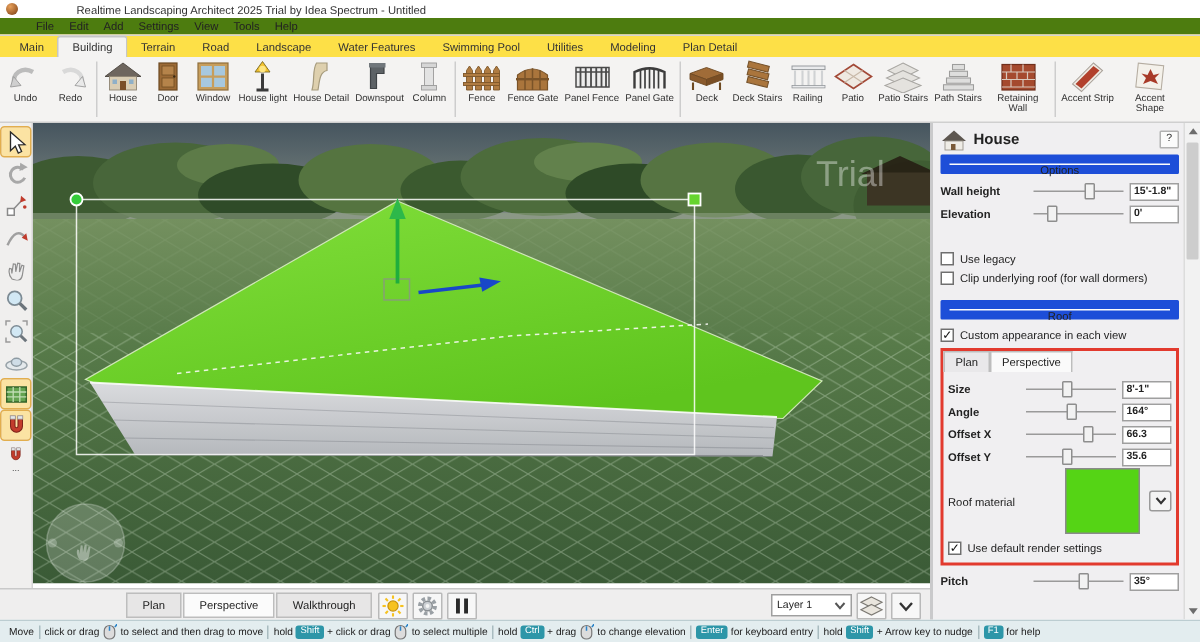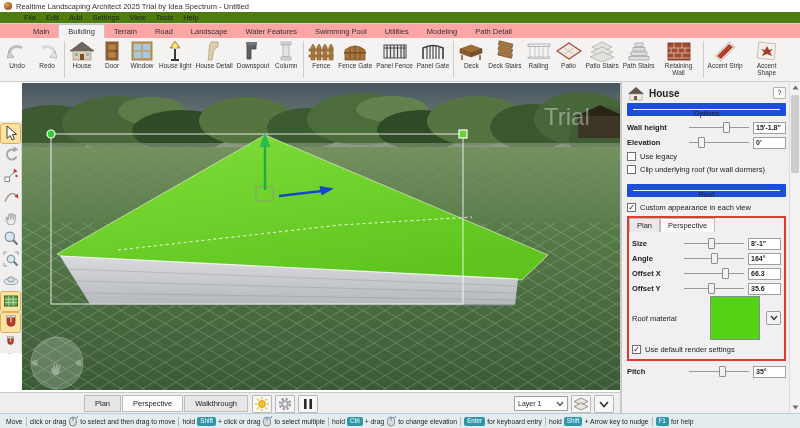--- a/index.html
+++ b/index.html
@@ -2,39 +2,39 @@
 <html><head>
 <meta charset="utf-8">
 <style>
   * { box-sizing: border-box; margin: 0; padding: 0; }
   html,body { width:800px; height:428px; overflow:hidden; background:#fff;
     font-family:"Liberation Sans", sans-serif; color:#222; }
   
   #titlebar { height:12px; display:flex; align-items:center; padding-left:4px; background:#fff; }
   #app-icon { width:8px; height:8px; border-radius:50%;
     background:radial-gradient(circle at 35% 30%, #e8a05a, #9a5a28 70%, #5e3414); margin-right:4px; }
-  #titlebar span { font-size:7.5px; color:#333; }
+  #titlebar span { font-size:7.5px; color:#333;margin-left:35px; }
   #menubar { height:11px; display:flex; align-items:center; padding-left:19px; background:#4d7c0f; }
   .menu-item { font-size:7.5px; padding:0 5px; color:#222; cursor:default; }
   
-  #ribbon { height:15px; background:#fca5a5; border-top:1px solid #d4d4d4; display:flex; align-items:flex-end; padding-left:24px; }
+  #ribbon { height:15px; background:#fde047; border-top:1px solid #d4d4d4; display:flex; align-items:flex-end; padding-left:4px; }
   .rtab { font-size:7.5px; padding:2px 9px 2px; color:#333; }
   .rtab.active { background:#f4f3f2; border:1px solid #c6c6c6; border-bottom:none; border-radius:2px 2px 0 0;margin-top:26px; }
   
   #toolbar { height:44px; background:#f4f3f2; border-bottom:1px solid #cfcfcf; display:flex; align-items:stretch; padding:1px 2px; }
   .tgroup { display:flex; }
   .tsep { width:1px; background:#cdcdcd; margin:2px 2px; }
   .tbtn { display:flex; flex-direction:column; align-items:center; justify-content:flex-start;
     min-width:30px; padding:1px 2px 0; border:none; background:transparent; cursor:pointer; }
   .tbtn .ticon { height:22px; display:flex; align-items:center; }
   .tbtn .tlabel { font-size:6.5px; line-height:1.1; text-align:center; color:#333; max-width:40px; }
   
   #mainrow { display:flex; height:331px; }
   #viewzone { width:620px; display:flex; flex-direction:column; }
-  #viewrow { display:flex; height:358px;align-items:center; }
+  #viewrow { display:flex; height:358px; }
   #lefttools { width:22px; background:#f0efee; border-right:1px solid #d5d5d5; display:flex; flex-direction:column; align-items:center; padding-top:2px; }
   .ltool { width:19px; height:19px; margin:1px 0; border-radius:2px; display:flex; align-items:center; justify-content:center; cursor:pointer; position:relative; }
   .ltool.active { background:#fbe3a3; outline:1px solid #e2ae4e; }
   .lmore { font-size:6px; color:#444; line-height:2px; margin-top:-3px; }
   #canvas { width:598px; height:307px; position:relative; cursor:crosshair; }
   
   #panel { width:180px; background:#f0eff1; border-left:2px solid #c9c9cb; position:relative; overflow:hidden; font-size:7.5px; }
   #panel-content { position:absolute; left:0; top:0; right:11px; bottom:0; padding:3px 3px 0 5px; }
   #panel-header { display:flex; align-items:center; height:16px; margin-bottom:2px; }
   #panel-title { font-size:10px; font-weight:bold; margin-left:4px; flex:1; }
@@ -98,21 +98,21 @@
 <div id="ribbon">
     <div class="rtab">Main</div>
     <div class="rtab active">Building</div>
     <div class="rtab">Terrain</div>
     <div class="rtab">Road</div>
     <div class="rtab">Landscape</div>
     <div class="rtab">Water Features</div>
     <div class="rtab">Swimming Pool</div>
     <div class="rtab">Utilities</div>
     <div class="rtab">Modeling</div>
-    <div class="rtab">Path Detail</div>
+    <div class="rtab">Plan Detail</div>
   </div>
 
 <div id="toolbar">
     <div class="tgroup">
       <button class="tbtn">
         <div class="ticon">
           <svg width="26" height="22" viewBox="0 0 26 22">
             <path d="M6 17 C3 9 11 4 18 8" fill="none" stroke="#bcbcbc" stroke-width="3"></path>
             <path d="M3 18 L10 17 L5 11 Z" fill="#cfcfcf" stroke="#9a9a9a" stroke-width="0.6"></path>
           </svg>
@@ -604,21 +604,21 @@
           </div>
           <div class="srow">
             <span class="slabel">Elevation</span>
             <span class="track">
               <span class="thumb" style="left: calc(20% - 3px);"></span>
             </span>
             <span class="vbox">0'</span>
           </div>
         </div>
 
-      <div class="cbrow" style="margin-top:0">
+      <div class="cbrow" style="margin-top:16px">
         <span class="cb"></span>
         <span>Use legacy</span>
       </div>
       <div class="cbrow">
         <span class="cb"></span>
         <span>Clip underlying roof (for wall dormers)</span>
       </div>
 
 
       <button class="sect-btn" style="margin-top:8px">Roof</button>

